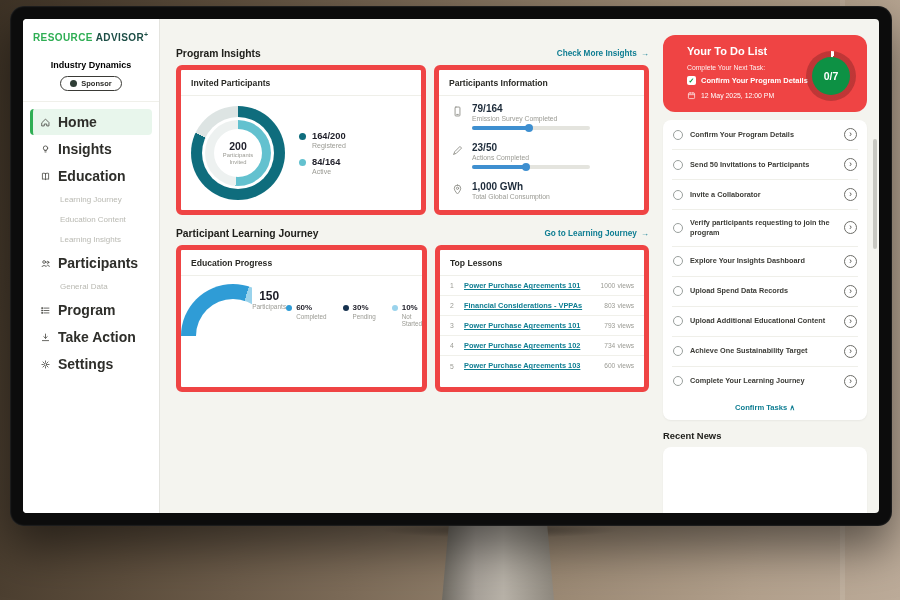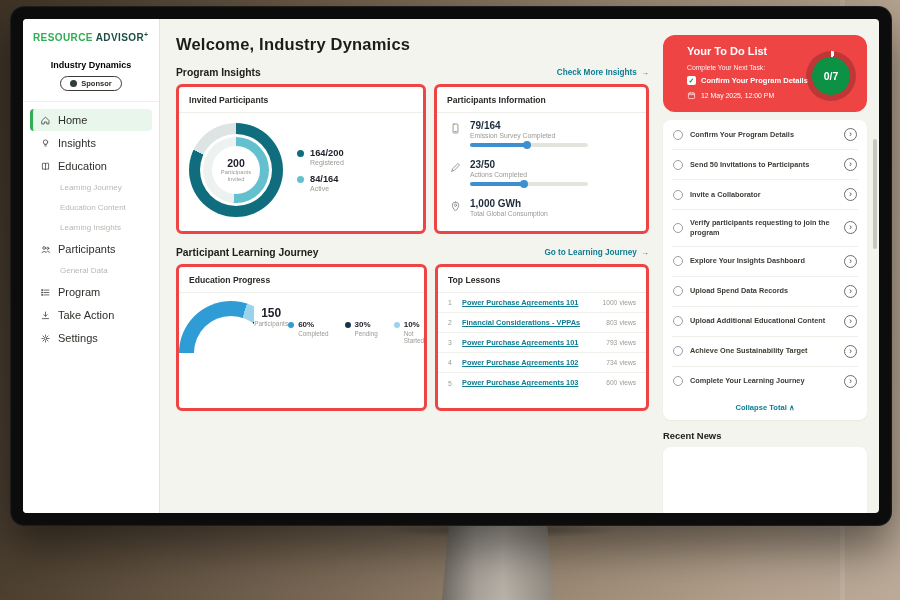--- a/index.html
+++ b/index.html
@@ -26,37 +26,37 @@
   .logo-b { color:#1d4e46; }
   .logo sup { font-size:7px; color:#1d4e46; }
   .org { text-align:center; padding:9px 6px 10px; border-bottom:1px solid #f0f0ea; }
   .org-name { font-size:9px; font-weight:bold; color:#26262
 3; }
   .sponsor { margin-top:6px; display:inline-flex; align-items:center; gap:4px; border:1px solid #3a3a36; border-radius:10px;
     background:#fff; padding:2px 9px; font-size:7.5px; font-weight:bold; color:#2c2c28; cursor:pointer; font-family:inherit; }
   .sp-ico { width:7px; height:7px; border-radius:50%; background:#2f3e36; display:inline-block; }
   nav { padding:6px 0; }
   .nav-item { display:flex; align-items:center; gap:7px; padding:5px 10px; margin:1px 7px; border-radius:4px;
-    font-size:11px; font-weight:normal; color:#2e2e2a; cursor:pointer; }
+    font-size:14px; font-weight:bold; color:#2e2e2a; cursor:pointer; }
   .nav-item svg { width:11px; height:11px; stroke:#4a4a45; fill:none; stroke-width:1.2; stroke-linecap:round; stroke-linejoin:round; flex:0 0 auto; }
   .nav-item.active { background:#e8f6ec; border-left:3px solid #2fae54; padding-left:7px; }
   .nav-item.sub { color:#b9b9b2; font-weight:normal; font-size:8px; padding-left:30px; }
 
   
   .main { flex:1 1 auto; padding:16px 8px 0 16px; min-width:0; }
   .welcome { font-size:16.5px; font-weight:bold; color:#1c1c1a; letter-spacing:.2px; }
   .filters { display:flex; gap:20px; margin-top:8px; align-items:center; }
   .filter { display:flex; gap:5px; align-items:center; font-size:8.3px; color:#55554f; cursor:pointer; }
   .filter b { color:#23231f; }
   .caret { font-size:7px; color:#44443f; }
   .sec-row { display:flex; justify-content:space-between; align-items:center; margin-top:13px; margin-bottom:6px; }
   .sec-title { font-size:10.3px; font-weight:bold; color:#20201c; }
   .sec-link { font-size:8.2px; font-weight:bold; color:#0e7d92; cursor:pointer; display:flex; gap:4px; align-items:center;padding-left:32px; }
   .cards { display:flex; gap:8px; }
-  .card { background:#fff; border:3px solid #ef4444; border-radius:6px; overflow:hidden; }
+  .card { background:#fff; border:5px solid #ef4444; border-radius:6px; overflow:hidden; }
   .card-title { font-size:8.6px; font-weight:bold; color:#2a2a26; padding:8px 10px 7px; border-bottom:1px solid #efefe9; }
 
   
   .card-invited { width:250px; height:150px; }
   .inv-body { display:flex; align-items:center; gap:14px; padding:10px 10px; }
   .donut { position:relative; width:94px; height:94px; border-radius:50%; }
   .donut .hole1 { position:absolute; inset:11px; border-radius:50%; background:#fff; }
   .donut .ring2 { position:absolute; inset:14px; border-radius:50%; }
   .donut .hole2 { position:absolute; inset:23px; border-radius:50%; background:#fff; display:flex; flex-direction:column; justify-content:center; align-items:center; text-align:center; }
   .donut-val { font-size:10.5px; font-weight:bold; color:#22222e; }
@@ -207,21 +207,20 @@
         <svg viewBox="0 0 16 16">
               <circle cx="8" cy="8" r="2"></circle>
               <path d="M8 2.8v1.8M8 11.4v1.8M2.8 8h1.8M11.4 8h1.8M4.3 4.3l1.3 1.3M10.4 10.4l1.3 1.3M11.7 4.3l-1.3 1.3M5.6 10.4l-1.3 1.3"></path>
             </svg>
         <span>Settings</span>
       </div>
     </nav>
   </aside>
 
   <main class="main">
-    <h1 class="welcome">Welcome, Industry Dynamics</h1>
 
 
     <div class="sec-row">
       <div class="sec-title">Program Insights</div>
       <div class="sec-link">
         <span>Check More Insights</span>
         <span>→</span>
       </div>
     </div>
 
@@ -435,21 +434,21 @@
         <span class="cbox"></span>
         <span class="tlabel">Achieve One Sustainability Target</span>
         <span class="chev">›</span>
       </div>
       <div class="task" style="border-bottom:none;">
         <span class="cbox"></span>
         <span class="tlabel">Complete Your Learning Journey</span>
         <span class="chev">›</span>
       </div>
       <div class="collapse">
-        <span>Collapse Total</span>
+        <span>Confirm Tasks</span>
         <span>∧</span>
       </div>
     </div>
 
     <div class="news-title">Recent News</div>
     <div class="news-sliver"></div>
     <div class="scroll-thumb"></div>
   </aside>
 
 </div>

